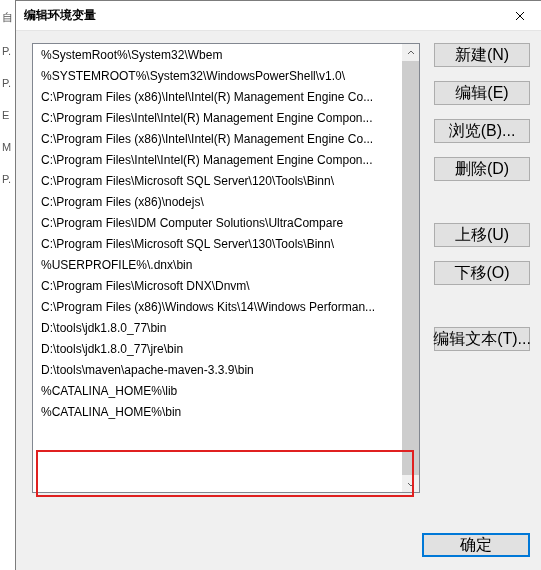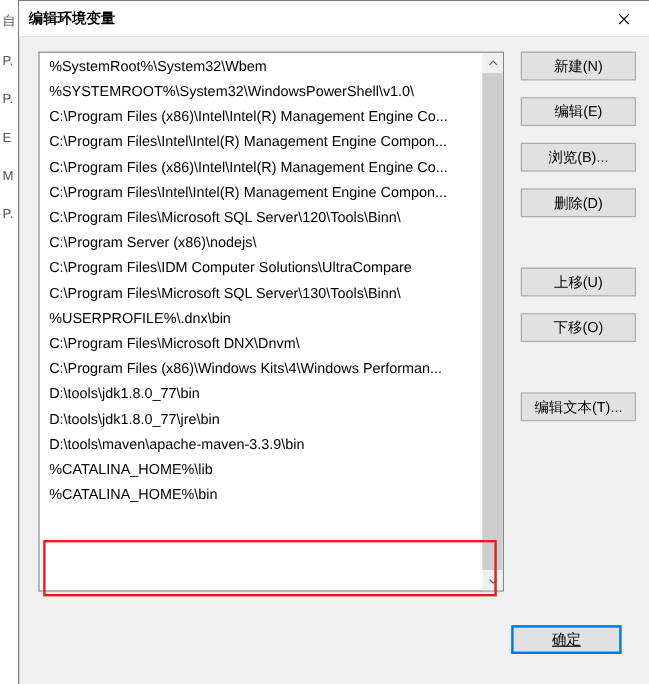--- a/index.html
+++ b/index.html
@@ -98,36 +98,35 @@
   .side {
     width: 96px;
     display: flex;
     flex-direction: column;
   }
   .btn {
     height: 24px;
     margin-bottom: 14px;
     background: #e1e1e1;
     border: 1px solid #adadad;
-    font-size: 12px;
+    font-size: 16px;
     display: flex; align-items: center; justify-content: center;
     white-space: nowrap;
   }
   .gap-extra { margin-top: 28px; }
   .footer {
     position: absolute;
     right: 12px; bottom: 14px;
     display: flex;
     gap: 10px;
   }
   .footer .btn {
-    width: 92px;
+    width: 108px;
     height: 24px;
-    margin: 12px;
-    text-decoration: underline;
+    margin: 0;
   }
   .btn-primary {
     background: #e1e1e1;
     border: 2px solid #0078d7;
   }
   .left-edge {
     position: absolute;
     left: 0; top: 0; bottom: 0; width: 15px;
     background: #fff;
     display: flex; flex-direction: column; justify-content: flex-start;
@@ -164,26 +163,26 @@
   <div class="body">
     <div class="listbox">
       <div class="list-inner" id="list-inner">
           <div class="item">%SystemRoot%\System32\Wbem</div>
           <div class="item">%SYSTEMROOT%\System32\WindowsPowerShell\v1.0\</div>
           <div class="item">C:\Program Files (x86)\Intel\Intel(R) Management Engine Co...</div>
           <div class="item">C:\Program Files\Intel\Intel(R) Management Engine Compon...</div>
           <div class="item">C:\Program Files (x86)\Intel\Intel(R) Management Engine Co...</div>
           <div class="item">C:\Program Files\Intel\Intel(R) Management Engine Compon...</div>
           <div class="item">C:\Program Files\Microsoft SQL Server\120\Tools\Binn\</div>
-          <div class="item">C:\Program Server (x86)\nodejs\</div>
+          <div class="item">C:\Program Files (x86)\nodejs\</div>
           <div class="item">C:\Program Files\IDM Computer Solutions\UltraCompare</div>
           <div class="item">C:\Program Files\Microsoft SQL Server\130\Tools\Binn\</div>
           <div class="item">%USERPROFILE%\.dnx\bin</div>
           <div class="item">C:\Program Files\Microsoft DNX\Dnvm\</div>
-          <div class="item">C:\Program Files (x86)\Windows Kits\4\Windows Performan...</div>
+          <div class="item">C:\Program Files (x86)\Windows Kits\14\Windows Performan...</div>
           <div class="item">D:\tools\jdk1.8.0_77\bin</div>
           <div class="item">D:\tools\jdk1.8.0_77\jre\bin</div>
           <div class="item">D:\tools\maven\apache-maven-3.3.9\bin</div>
           <div class="item">%CATALINA_HOME%\lib</div>
           <div class="item">%CATALINA_HOME%\bin</div>
         </div>
       <div class="scrollbar">
         <div class="sb-btn">
           <svg viewBox="0 0 8 8">
               <path d="M1 5 L4 2 L7 5" stroke="#606060" stroke-width="1" fill="none"></path>

